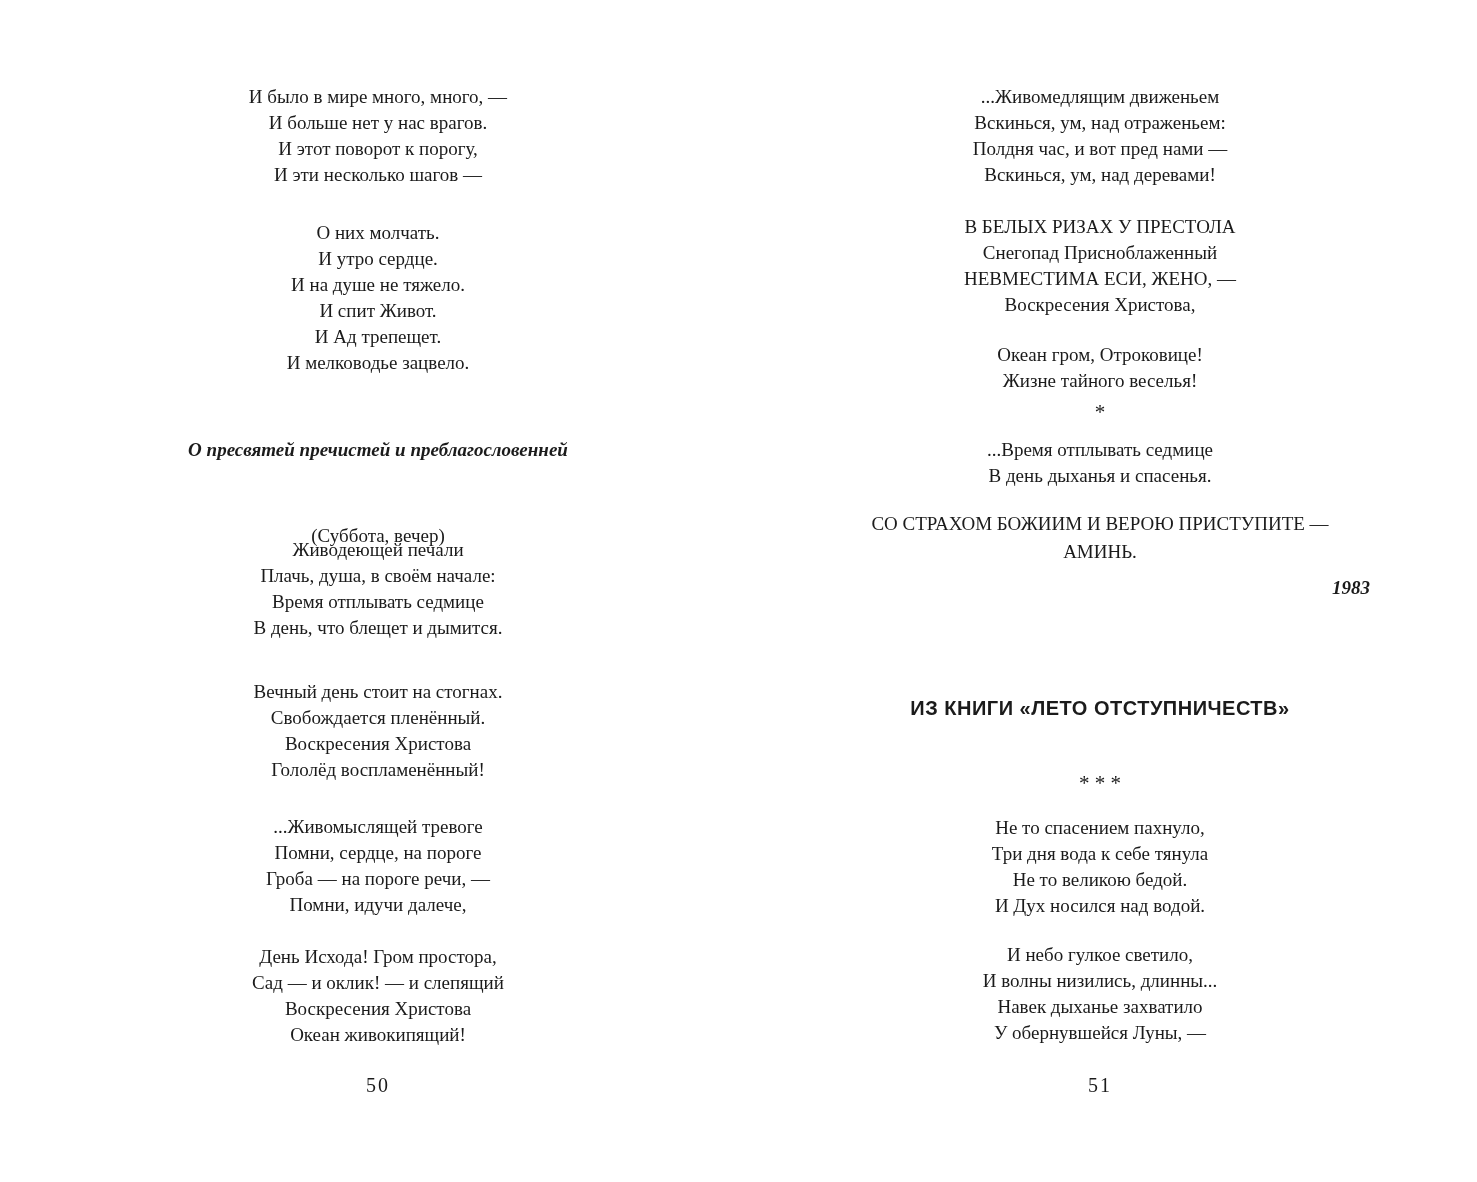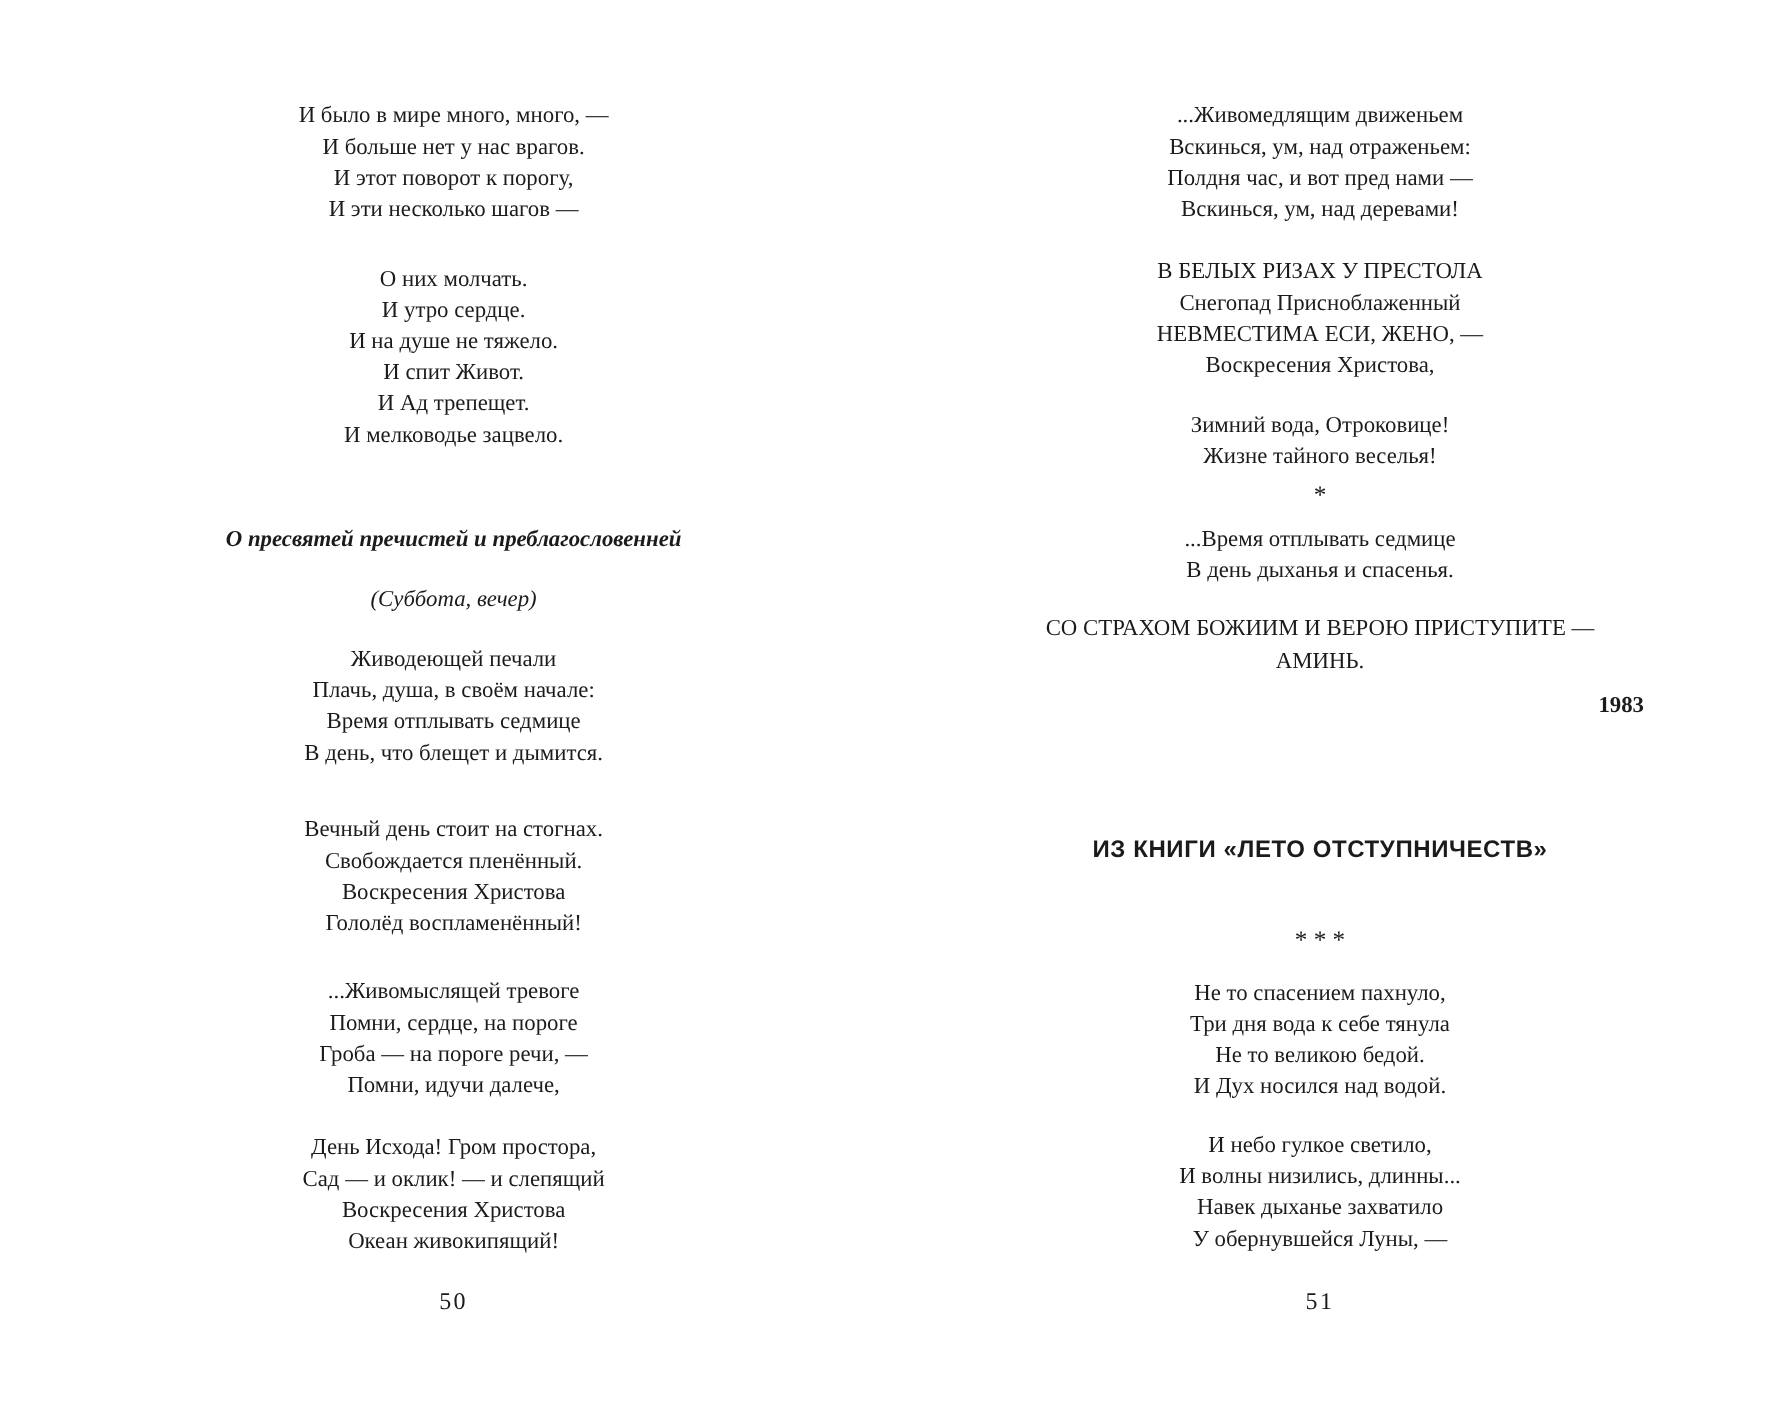--- a/index.html
+++ b/index.html
@@ -22,27 +22,28 @@
     font-size: 19px;
     line-height: 26px;
   }
   .left-col  { left: 78px; }
   .right-col { left: 800px; }
   .poem-title {
     font-weight: bold;
     font-style: italic;
   }
   .poem-subtitle {
-    font-style: italic;
+    margin-top: 36px;
   }
   .caps-stanza {
     line-height: 28px;
   }
   .year {
     font-weight: bold;
+    font-style: italic;
     text-align: right;
     padding-right: 30px;
     box-sizing: border-box;
   }
   .section-title {
     font-family: "Liberation Sans", sans-serif;
     font-weight: 700;
     font-size: 20px;
     line-height: 34px;
     letter-spacing: 0.5px;
@@ -107,21 +108,21 @@
     <div class="line">Полдня час, и вот пред нами —</div>
     <div class="line">Вскинься, ум, над деревами!</div>
   </div>
 <div class="block right-col" style="top:214px">
     <div class="line">В БЕЛЫХ РИЗАХ У ПРЕСТОЛА</div>
     <div class="line">Снегопад Присноблаженный</div>
     <div class="line">НЕВМЕСТИМА ЕСИ, ЖЕНО, —</div>
     <div class="line">Воскресения Христова,</div>
   </div>
 <div class="block right-col" style="top:342px">
-    <div class="line">Зимний вода, Отроковице!</div>
+    <div class="line">Океан гром, Отроковице!</div>
     <div class="line">Жизне тайного веселья!</div>
   </div>
 <div class="block right-col separator" style="top:399px">*</div>
 <div class="block right-col" style="top:437px">
     <div class="line">...Время отплывать седмице</div>
     <div class="line">В день дыханья и спасенья.</div>
   </div>
 <div class="block right-col caps-stanza" style="top:510px">
     <div class="line">СО СТРАХОМ БОЖИИМ И ВЕРОЮ ПРИСТУПИТЕ —</div>
     <div class="line">АМИНЬ.</div>

